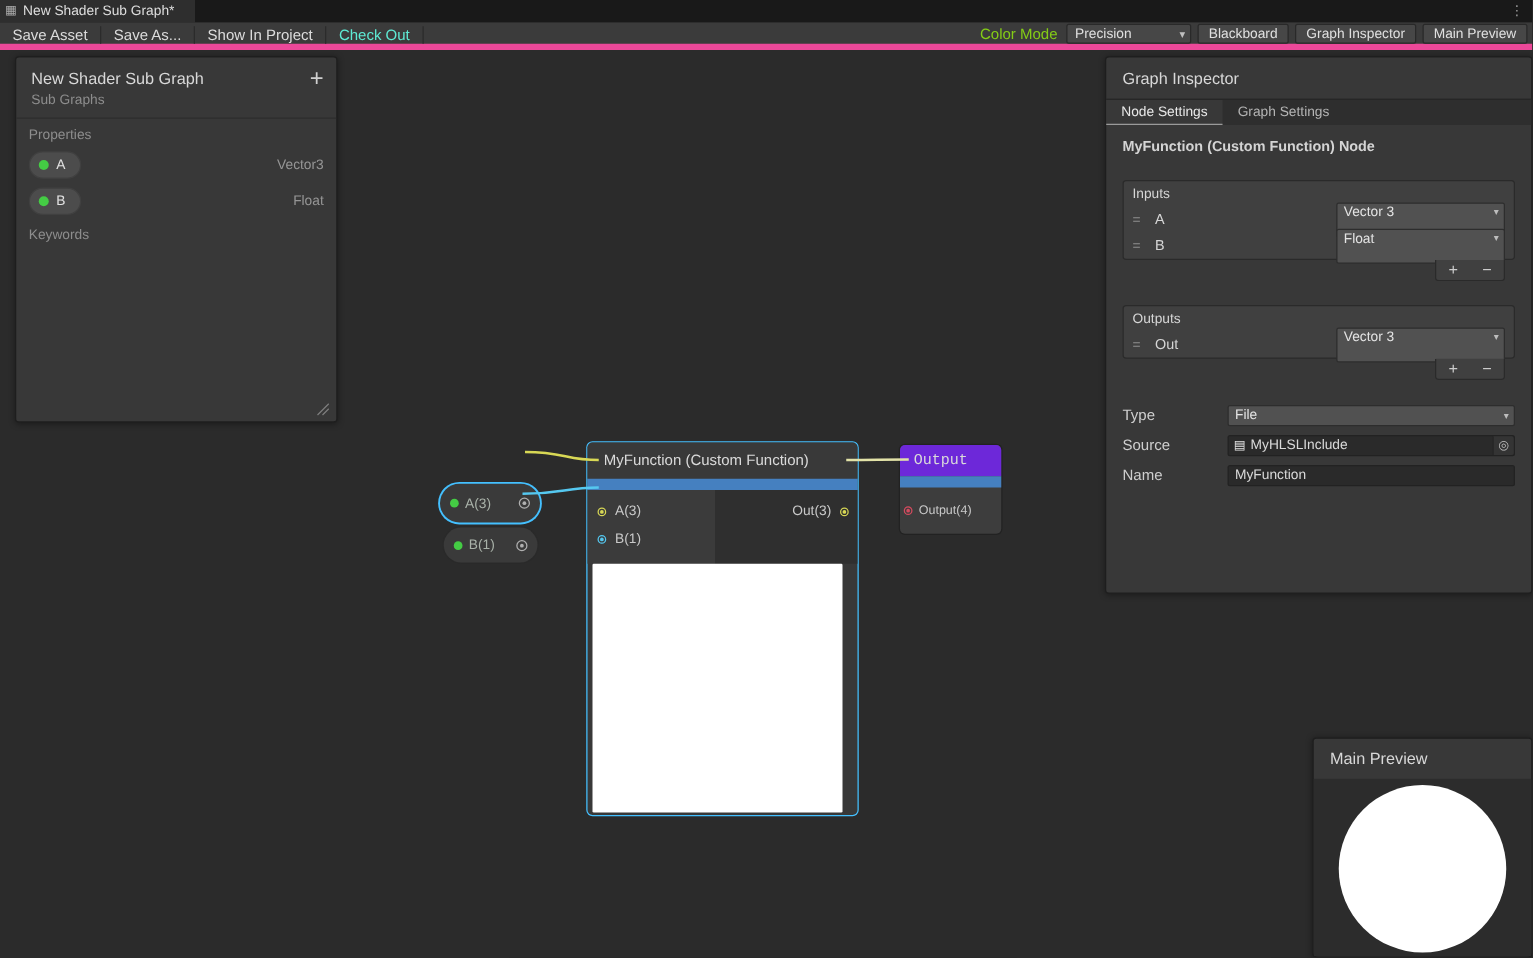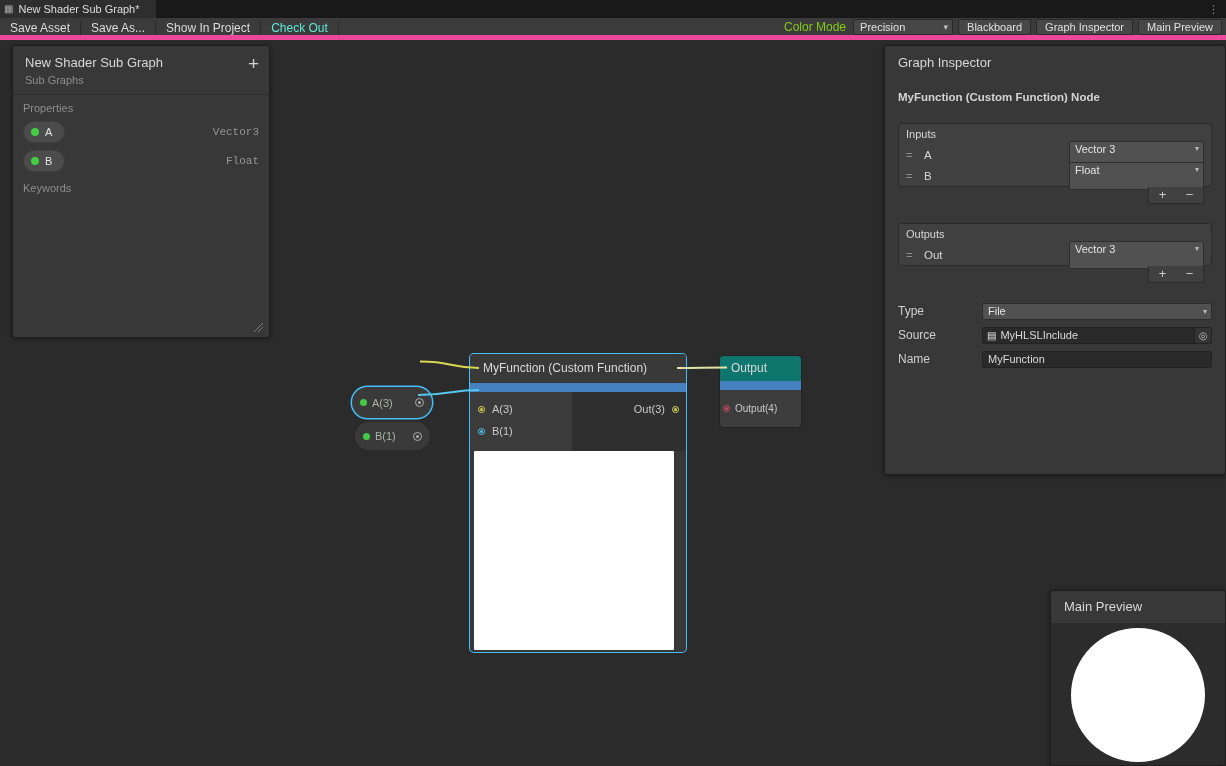--- a/index.html
+++ b/index.html
@@ -32,21 +32,21 @@
   
   .blackboard { left:12px; top:45px; width:258px; height:293px; }
   .bb-header { padding:9px 12px 8px; border-bottom:1px solid #2d2d2d; position:relative; }
   .bb-title { font-size:13px; color:#d8d8d8; }
   .bb-sub { font-size:11px; color:#8d8d8d; margin-top:4px; }
   .bb-add { position:absolute; top:9px; right:10px; font-size:19px; color:#cfcfcf; line-height:18px; }
   .bb-section { font-size:11px; color:#8d8d8d; padding:7px 10px 3px; }
   .bb-row { display:flex; align-items:center; height:29px; padding:0 10px; }
   .pill { display:inline-flex; align-items:center; gap:6px; height:22px; padding:0 12px 0 7px; border-radius:11px; background:#4c4c4c; border:1px solid #404040; font-size:11px; color:#e2e2e2; }
   .gdot { width:8px; height:8px; border-radius:50%; background:#44CC44; }
-  .bb-type { margin-left:auto; font-size:11px; color:#969696;font-family:Liberation Mono, monospace; }
+  .bb-type { margin-left:auto; font-size:11px; color:#969696; }
   .grip { position:absolute; right:5px; bottom:4px; width:11px; height:11px; }
 
   
   .inspector { left:884px; top:45px; width:342px; height:430px; }
   .gi-header { height:33px; line-height:33px; padding-left:13px; font-size:13px; color:#d8d8d8; }
   .gi-tabs { display:flex; height:21px; background:#2e2e2e; border-top:1px solid #262626; }
   .gi-tab { padding:0 12px; font-size:11px; line-height:20px; color:#b4b4b4; }
   .gi-tab.active { background:#383838; color:#e8e8e8; box-shadow:inset 0 -1px 0 #9a9a9a; }
   .gi-content { padding:10px 13px; }
   .gi-node-heading { font-size:11.5px; font-weight:bold; color:#d4d4d4; margin:2px 0 20px; }
@@ -88,21 +88,21 @@
   .port.out { justify-content:flex-end; padding-right:7px; padding-left:0; }
   .pdot { position:relative; width:7px; height:7px; border-radius:50%; flex:0 0 auto; border:1px solid var(--c); }
   .pdot::after { content:""; position:absolute; left:1px; top:1px; width:3px; height:3px; border-radius:50%; background:var(--c); }
   .pdot.v3 { --c:#D8D855; }
   .pdot.fl { --c:#55C8F0; }
   .pdot.v4 { --c:#D34B5E; }
   .fn-preview { position:relative; height:201px; }
   .pwhite { position:absolute; left:4px; top:0; width:200px; height:199px; background:#ffffff; border-radius:1px; }
 
   .out-node { position:absolute; left:720px; top:315px; width:81px; height:71px; background:#3d3d3d; border-radius:4px; box-shadow:0 0 0 1px #222222; }
-  .out-title { height:25px; line-height:25px; padding-left:11px; font-size:12px; color:#dadada; background:#0f766e; border-radius:4px 4px 0 0; }
+  .out-title { height:25px; line-height:25px; padding-left:11px; font-size:12px; color:#dadada; background:#6d28d9; border-radius:4px 4px 0 0;font-family:Liberation Mono, monospace; }
   .out-body { height:37px; display:flex; align-items:center; gap:5px; padding-left:3px; font-size:10px; color:#c9c9c9; }
 
   .prop-pill { position:absolute; display:flex; align-items:center; gap:5px; padding:0 8px; background:#3a3a3a; border-radius:16px; font-size:11px; color:#a9b2a9; }
   .prop-pill .gdot { width:7px; height:7px; }
   #pillA { left:352px; top:346px; width:80px; height:31px; box-shadow:0 0 0 1.5px #44C0FF; }
   #pillB { left:355px; top:381px; width:75px; height:28px; box-shadow:0 0 0 1px #2a2a2a; }
   .socket { margin-left:auto; position:relative; width:9px; height:9px; border:1px solid #b0b0b0; border-radius:50%; flex:0 0 auto; }
   .socket::after { content:""; position:absolute; left:2px; top:2px; width:3px; height:3px; border-radius:50%; background:#b0b0b0; }
 
   .edges { position:absolute; left:0; top:0; pointer-events:none; }
@@ -215,20 +215,24 @@
       <span class="bb-type">Float</span>
     </div>
     <div class="bb-section">Keywords</div>
     <svg class="grip" viewBox="0 0 11 11">
       <path d="M1 10 L10 1 M5 10 L10 5" stroke="#7d7d7d" stroke-width="1" fill="none"></path>
     </svg>
   </div>
 
   <div class="panel inspector">
     <div class="gi-header">Graph Inspector</div>
+    <div class="gi-tabs">
+      <div class="gi-tab active">Node Settings</div>
+      <div class="gi-tab">Graph Settings</div>
+    </div>
     <div class="gi-content">
       <div class="gi-node-heading">MyFunction (Custom Function) Node</div>
 
       <div class="ulist">
         <div class="ulist-header">Inputs</div>
         <div class="ulist-row">
           <span class="drag">=</span>
           <span class="row-name">A</span>
           <div class="dd">
             <span>Vector 3</span>

